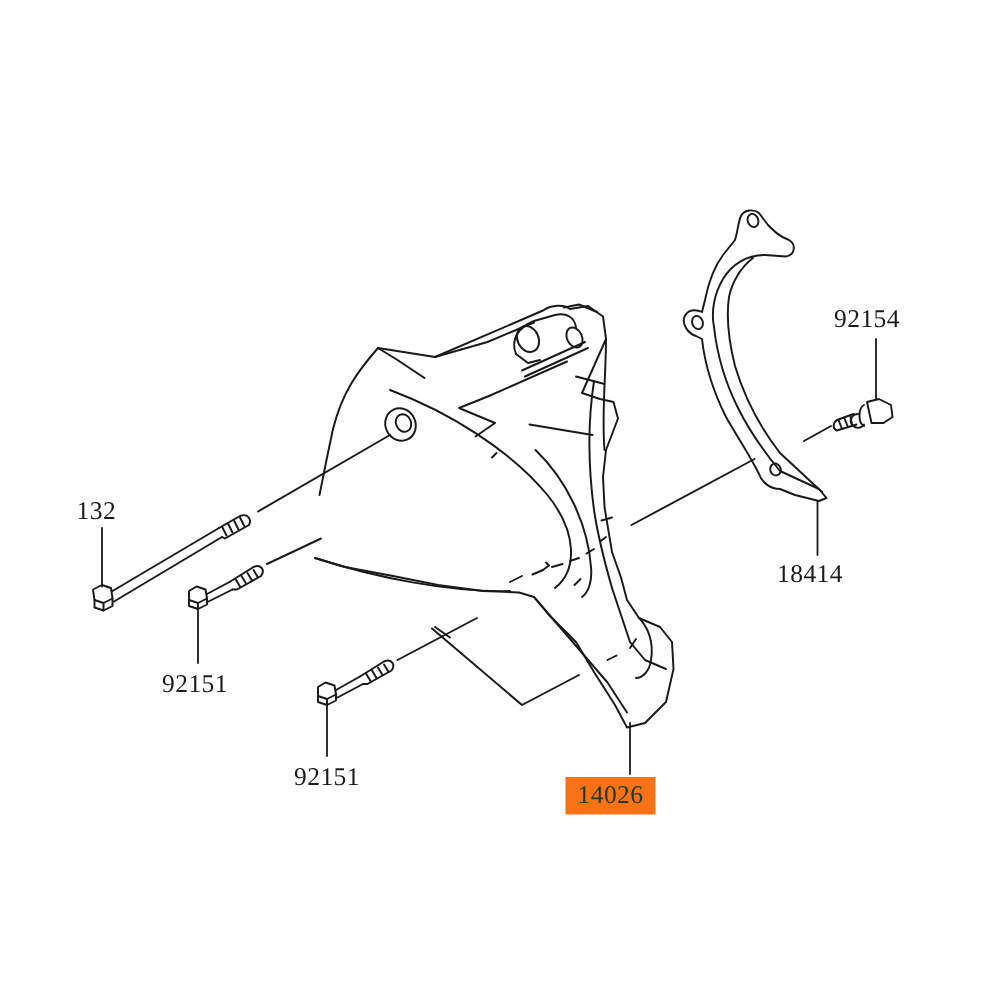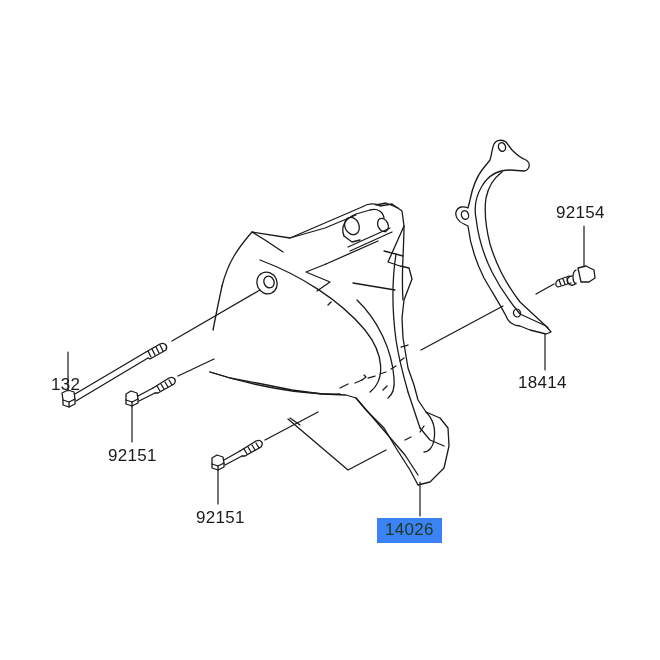--- a/index.html
+++ b/index.html
@@ -1,19 +1,19 @@
 <!DOCTYPE html>
 <html><head>
 <meta charset="utf-8">
 <style>
   html, body { margin:0; padding:0; background:#ffffff; }
   body { width:660px; height:660px; position:relative; overflow:hidden; font-family:"Liberation Sans", sans-serif; }
   #diagram { position:absolute; left:0; top:0; width:660px; height:660px; }
-  .label { position:absolute; font-family:Liberation Sans, sans-serif; font-size:17px; color:#1a1a1a; letter-spacing:0.3px; line-height:20px; white-space:nowrap; }
-  .label.hl { background:#3b82f6; padding:2px 8px 3px 8px; color:#1d3a1f; }
+  .label { position:absolute; font-family:Liberation Serif, serif; font-size:17px; color:#1a1a1a; letter-spacing:0.3px; line-height:20px; white-space:nowrap; }
+  .label.hl { background:#f97316; padding:2px 8px 3px 8px; color:#1d3a1f; }
   svg path, svg line, svg polyline, svg polygon, svg ellipse, svg circle, svg rect { vector-effect:non-scaling-stroke; }
 </style>
 </head>
 <body>
 
 <div id="diagram">
   <svg width="660" height="660" viewBox="0 0 660 660" xmlns="http://www.w3.org/2000/svg" fill="none" stroke="#1a1a1a" stroke-width="1.3" stroke-linejoin="round" stroke-linecap="round">
 
     <g>
 
@@ -126,19 +126,19 @@
       <line x1="68" y1="352" x2="68" y2="391"></line>
       <line x1="132" y1="406" x2="132" y2="442"></line>
       <line x1="218" y1="470" x2="218" y2="504"></line>
       <line x1="584" y1="226" x2="584" y2="266"></line>
       <line x1="545" y1="334" x2="545" y2="370"></line>
       <line x1="420" y1="482" x2="420" y2="516"></line>
     </g>
   </svg>
 
   
-  <div class="label" style="left:51px; top:331px;margin-top:44px;">132</div>
+  <div class="label" style="left:51px; top:331px;">132</div>
   <div class="label" style="left:108px; top:446px;">92151</div>
   <div class="label" style="left:196px; top:508px;">92151</div>
   <div class="label" style="left:556px; top:203px;">92154</div>
   <div class="label" style="left:518px; top:373px;">18414</div>
   <div class="label hl" style="left:377px; top:518px;">14026</div>
 </div>
 
 </body></html>

